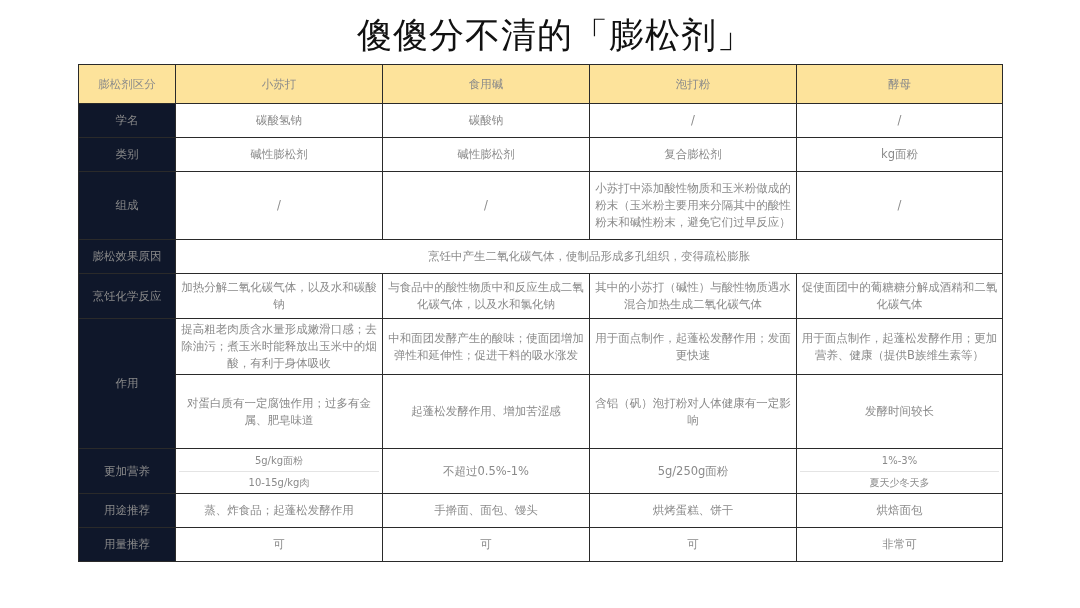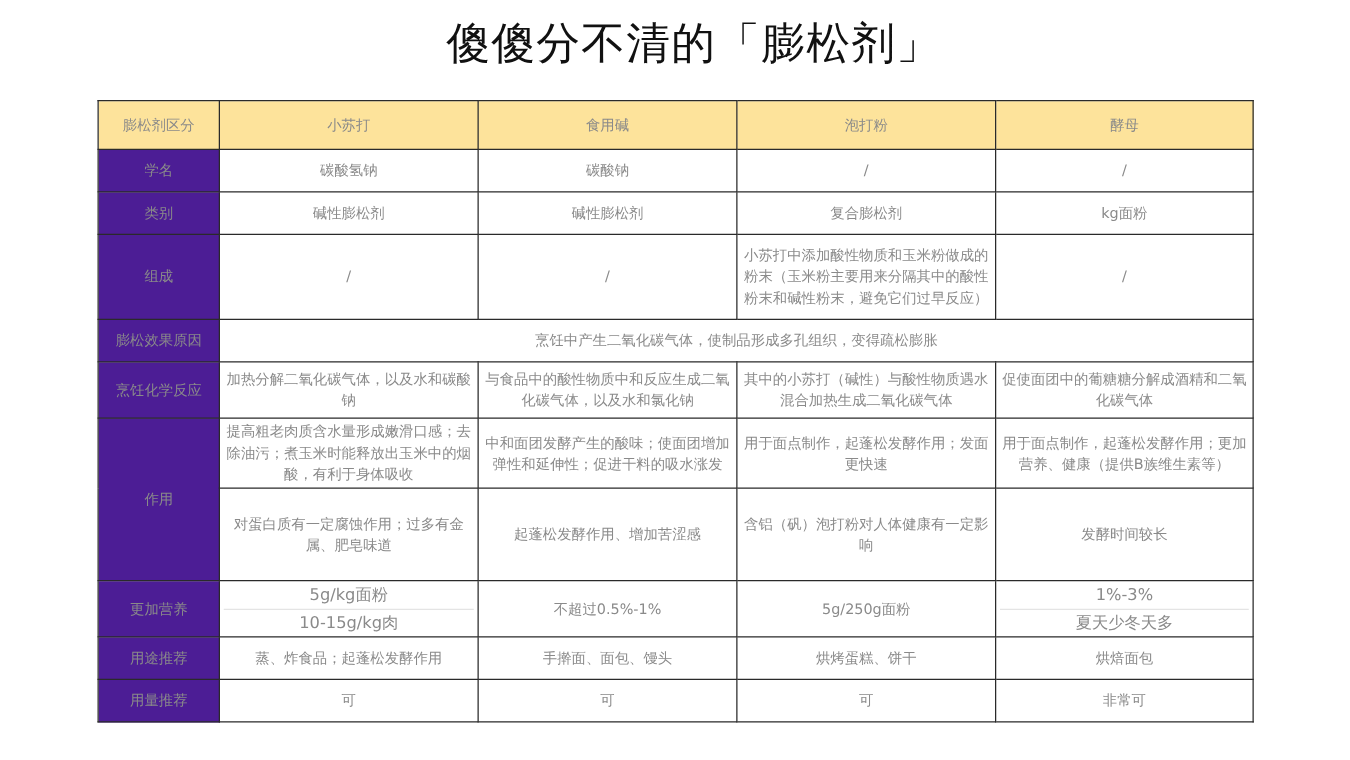--- a/index.html
+++ b/index.html
@@ -6,30 +6,30 @@
   body {
     width:1080px; height:608px; background:#ffffff; position:relative; overflow:hidden;
     font-family: "DejaVu Sans", "Liberation Sans", sans-serif;
   }
   .title {
     position:absolute; left:15px; top:10px; width:1080px; text-align:center;
     font-size:35px; line-height:50px; color:#111; letter-spacing:1px;
   }
   table.main {
     position:absolute; left:78px; top:64px;
-    width:924px; border-collapse:collapse; table-layout:fixed;margin-top:16px;
+    width:924px; border-collapse:collapse; table-layout:fixed;
   }
   table.main td {
     border:1.5px solid #2a2a2a; text-align:center; vertical-align:middle;
     padding:0 3px; font-size:11.5px; line-height:17px; color:#8a8a8a;
   }
-  td.rh { background:#4c1d95; color:#5a4a2a; font-size:13.5px; }
+  td.rh { background:#0f172a; color:#5a4a2a; font-size:13.5px; }
   td.ch { background:#fde39b; color:#5a4a2a; font-size:13.5px; }
   td.split { padding:0; }
-  .sub { height:21px; line-height:21px; font-size:13px; color:#8a8a8a; }
+  .sub { height:21px; line-height:21px; font-size:10px; color:#8a8a8a; }
   .sub.top { border-bottom:1px solid #e4e4e4; }
 </style>
 </head>
 <body>
 
 <div class="title">傻傻分不清的「膨松剂」</div>
 
 <table class="main">
   <colgroup>
     <col style="width:97px">

